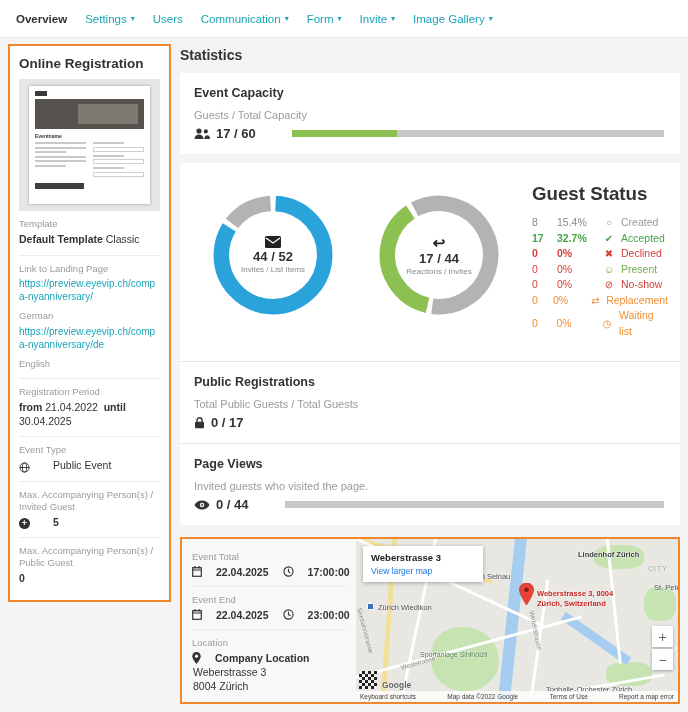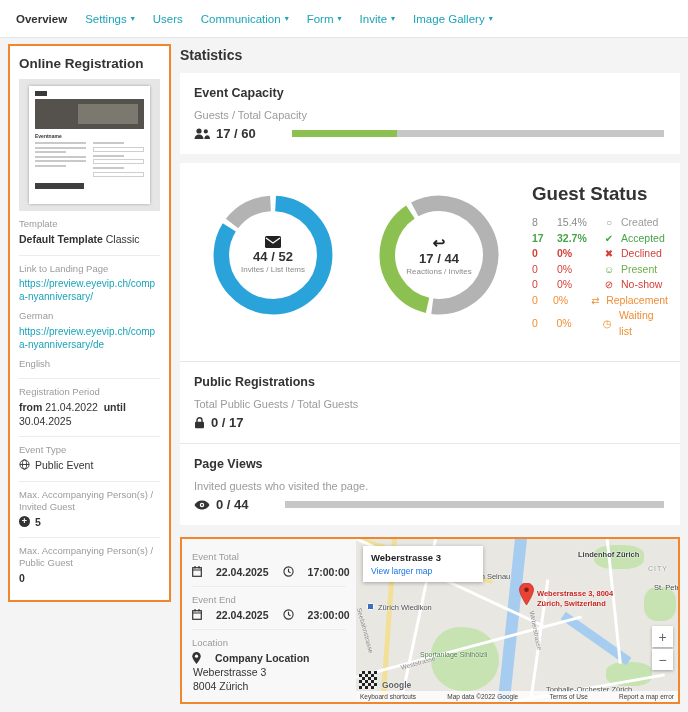--- a/index.html
+++ b/index.html
@@ -11,21 +11,21 @@
   .nav{position:absolute;top:0;left:0;right:0;height:38px;background:#fff;border-bottom:1px solid #e6e6e6;display:flex;align-items:center;padding:0 7px;z-index:10}
   .nav-item{font-size:11.5px;color:#1ba4b8;padding:0 9px;display:flex;align-items:center;gap:4px;cursor:pointer;white-space:nowrap}
   .nav-item.active{color:#333;font-weight:700}
   .caret{font-size:8px;line-height:1}
 
   
   .sidebar{position:absolute;left:8px;top:44px;width:163px;height:558px;background:#fff;border:2px solid #f0862e;padding:8px 9px;overflow:hidden}
   .sidebar h2{font-size:13.5px;font-weight:700;margin:2px 0 8px;color:#333}
   .sb-label{font-size:9.5px;color:#9b9b9b;margin:7px 0 3px;line-height:1.25}
   .sb-value{font-size:10.5px;color:#333;line-height:1.3}
-  .icon-row{display:flex;align-items:flex-start;gap:5px;margin-top:2px}
+  .icon-row{display:flex;align-items:flex-end;gap:23px;margin-top:2px}
   hr.sep{border:0;border-top:1px solid #ececec;margin:8px 0 0}
   .slink{display:block;font-size:10px;color:#1ba4b8;line-height:1.3;text-decoration:none;overflow-wrap:break-word;margin-bottom:2px;cursor:pointer}
   .plus-circle{display:inline-block;width:11px;height:11px;border-radius:50%;background:#333;color:#fff;font-size:9px;font-weight:700;line-height:11px;text-align:center}
 
   
   .preview{background:#e6e6e6;padding:7px 10px;margin:2px 0 4px;cursor:pointer}
   .pv-page{background:#fff;box-shadow:0 0 3px rgba(0,0,0,.3);padding:5px 6px;height:118px}
   .pv-logo{width:12px;height:5px;background:#3a3a3a;margin-bottom:3px}
   .pv-hero{height:30px;background:#55524e;position:relative;margin-bottom:4px}
   .pv-hero-in{position:absolute;right:6px;top:5px;width:55%;height:20px;background:#7b786f}

